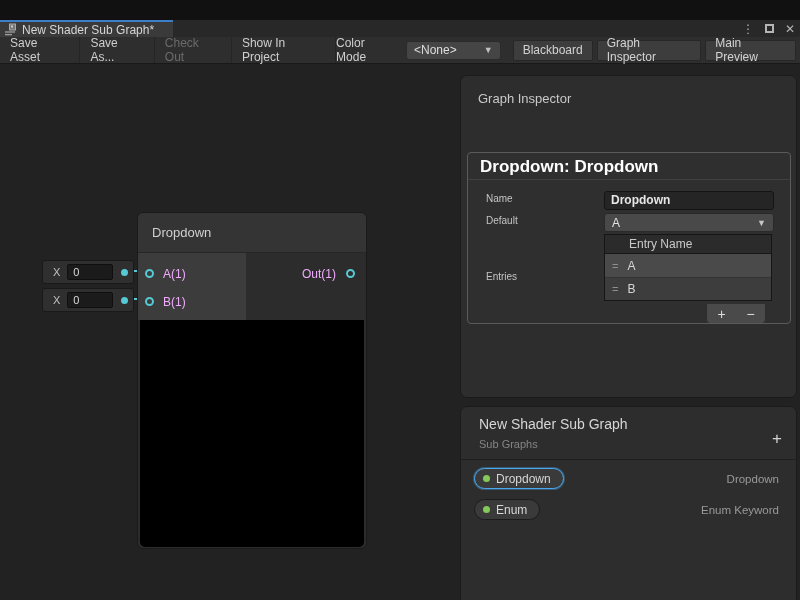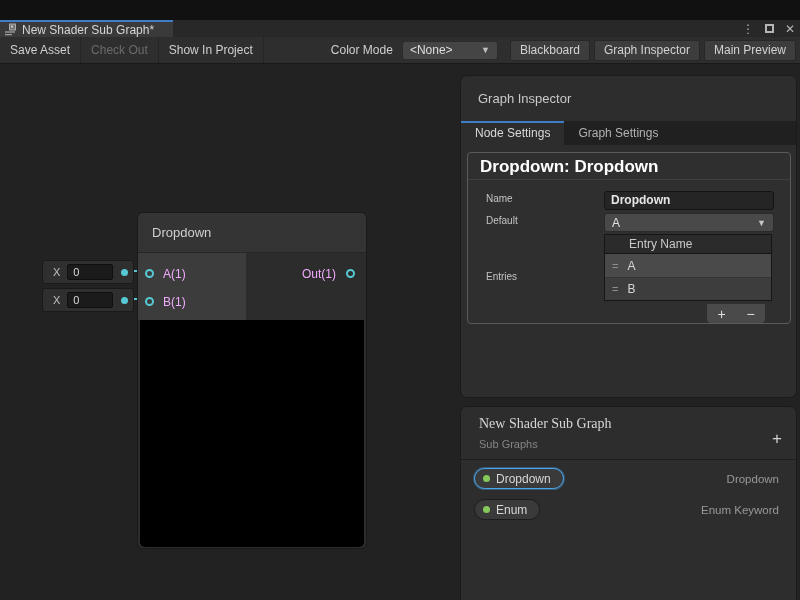--- a/index.html
+++ b/index.html
@@ -83,21 +83,21 @@
                 font-size:12px; color:#c9c9c9; padding-left:24px; }
   .entry-row { height:23px; display:flex; align-items:center; font-size:12px; color:#d6d6d6; }
   .entry-row .handle { color:#8f8f8f; margin:0 9px 0 7px; font-size:11px; }
   .entry-row.selected { background:#4a4a4a; }
   .entry-row.normal { background:#3d3d3d; border-top:1px solid #343434; }
   .plusminus { position:absolute; left:239px; top:151px; width:58px; height:19px; background:#4a4a4a;
                border-radius:0 0 4px 4px; display:flex; align-items:center;
                justify-content:space-around; color:#dedede; font-size:14px; }
 
   .bb-header { position:relative; height:53px; border-bottom:1px solid #1e1e1e; }
-  .bb-title { position:absolute; left:18px; top:9px; font-size:14px; color:#d6d6d6;font-family:Liberation Serif, serif; }
+  .bb-title { position:absolute; left:18px; top:9px; font-size:14px; color:#d6d6d6; }
   .bb-sub { position:absolute; left:18px; top:31px; font-size:11px; color:#858585; }
   .bb-add { position:absolute; right:14px; top:22px; font-size:17px; color:#d2d2d2; }
   .pill { position:absolute; display:inline-flex; align-items:center; height:21px;
           padding:0 12px 0 8px; border-radius:11px; background:#3a3a3a; border:1px solid #1c1c1c;
           font-size:12px; color:#d6d6d6; white-space:nowrap; }
   .pill .dot { width:7px; height:7px; border-radius:50%; background:#85c95a; margin-right:6px; }
   .pill.selected { border-color:#4aa8ee; box-shadow:0 0 0 1px rgba(74,168,238,0.35); }
   .type-label { position:absolute; right:17px; font-size:11.5px; color:#999999; }
 </style>
 </head>
@@ -117,20 +117,21 @@
     </div>
     <div class="win-controls">
       <span>⋮</span>
       <span class="maxbox"></span>
       <span>✕</span>
     </div>
   </div>
 
   <div class="toolbar">
     <div class="tb-btn">Save Asset</div>
+    <div class="tb-btn">Save As...</div>
     <div class="tb-btn disabled">Check Out</div>
     <div class="tb-btn">Show In Project</div>
     <div class="tb-right">
       <span class="cm-label">Color Mode</span>
       <div class="cm-dropdown">
         <span>&lt;None&gt;</span>
         <span class="arrow">▼</span>
       </div>
       <div class="panel-btn">Blackboard</div>
       <div class="panel-btn">Graph Inspector</div>
@@ -163,24 +164,20 @@
         <span class="port-label" style="left:25px; top:13px;">A(1)</span>
         <span class="port-label" style="left:25px; top:41px;">B(1)</span>
         <span class="port-label" style="right:30px; top:13px;">Out(1)</span>
         <span class="ring" style="left:208px; top:16px;"></span>
       </div>
       <div class="node-preview"></div>
     </div>
 
     <div class="panel" id="inspector">
       <div class="insp-header">Graph Inspector</div>
-      <div class="insp-tabs">
-        <div class="tab-item active">Node Settings</div>
-        <div class="tab-item">Graph Settings</div>
-      </div>
       <div class="section">
         <div class="section-title">Dropdown: Dropdown</div>
 
         <span class="f-label" style="top:40px;">Name</span>
         <div class="name-input">Dropdown</div>
 
         <span class="f-label" style="top:62px;">Default</span>
         <div class="default-dd">
           <span>A</span>
           <span class="arrow">▼</span>

